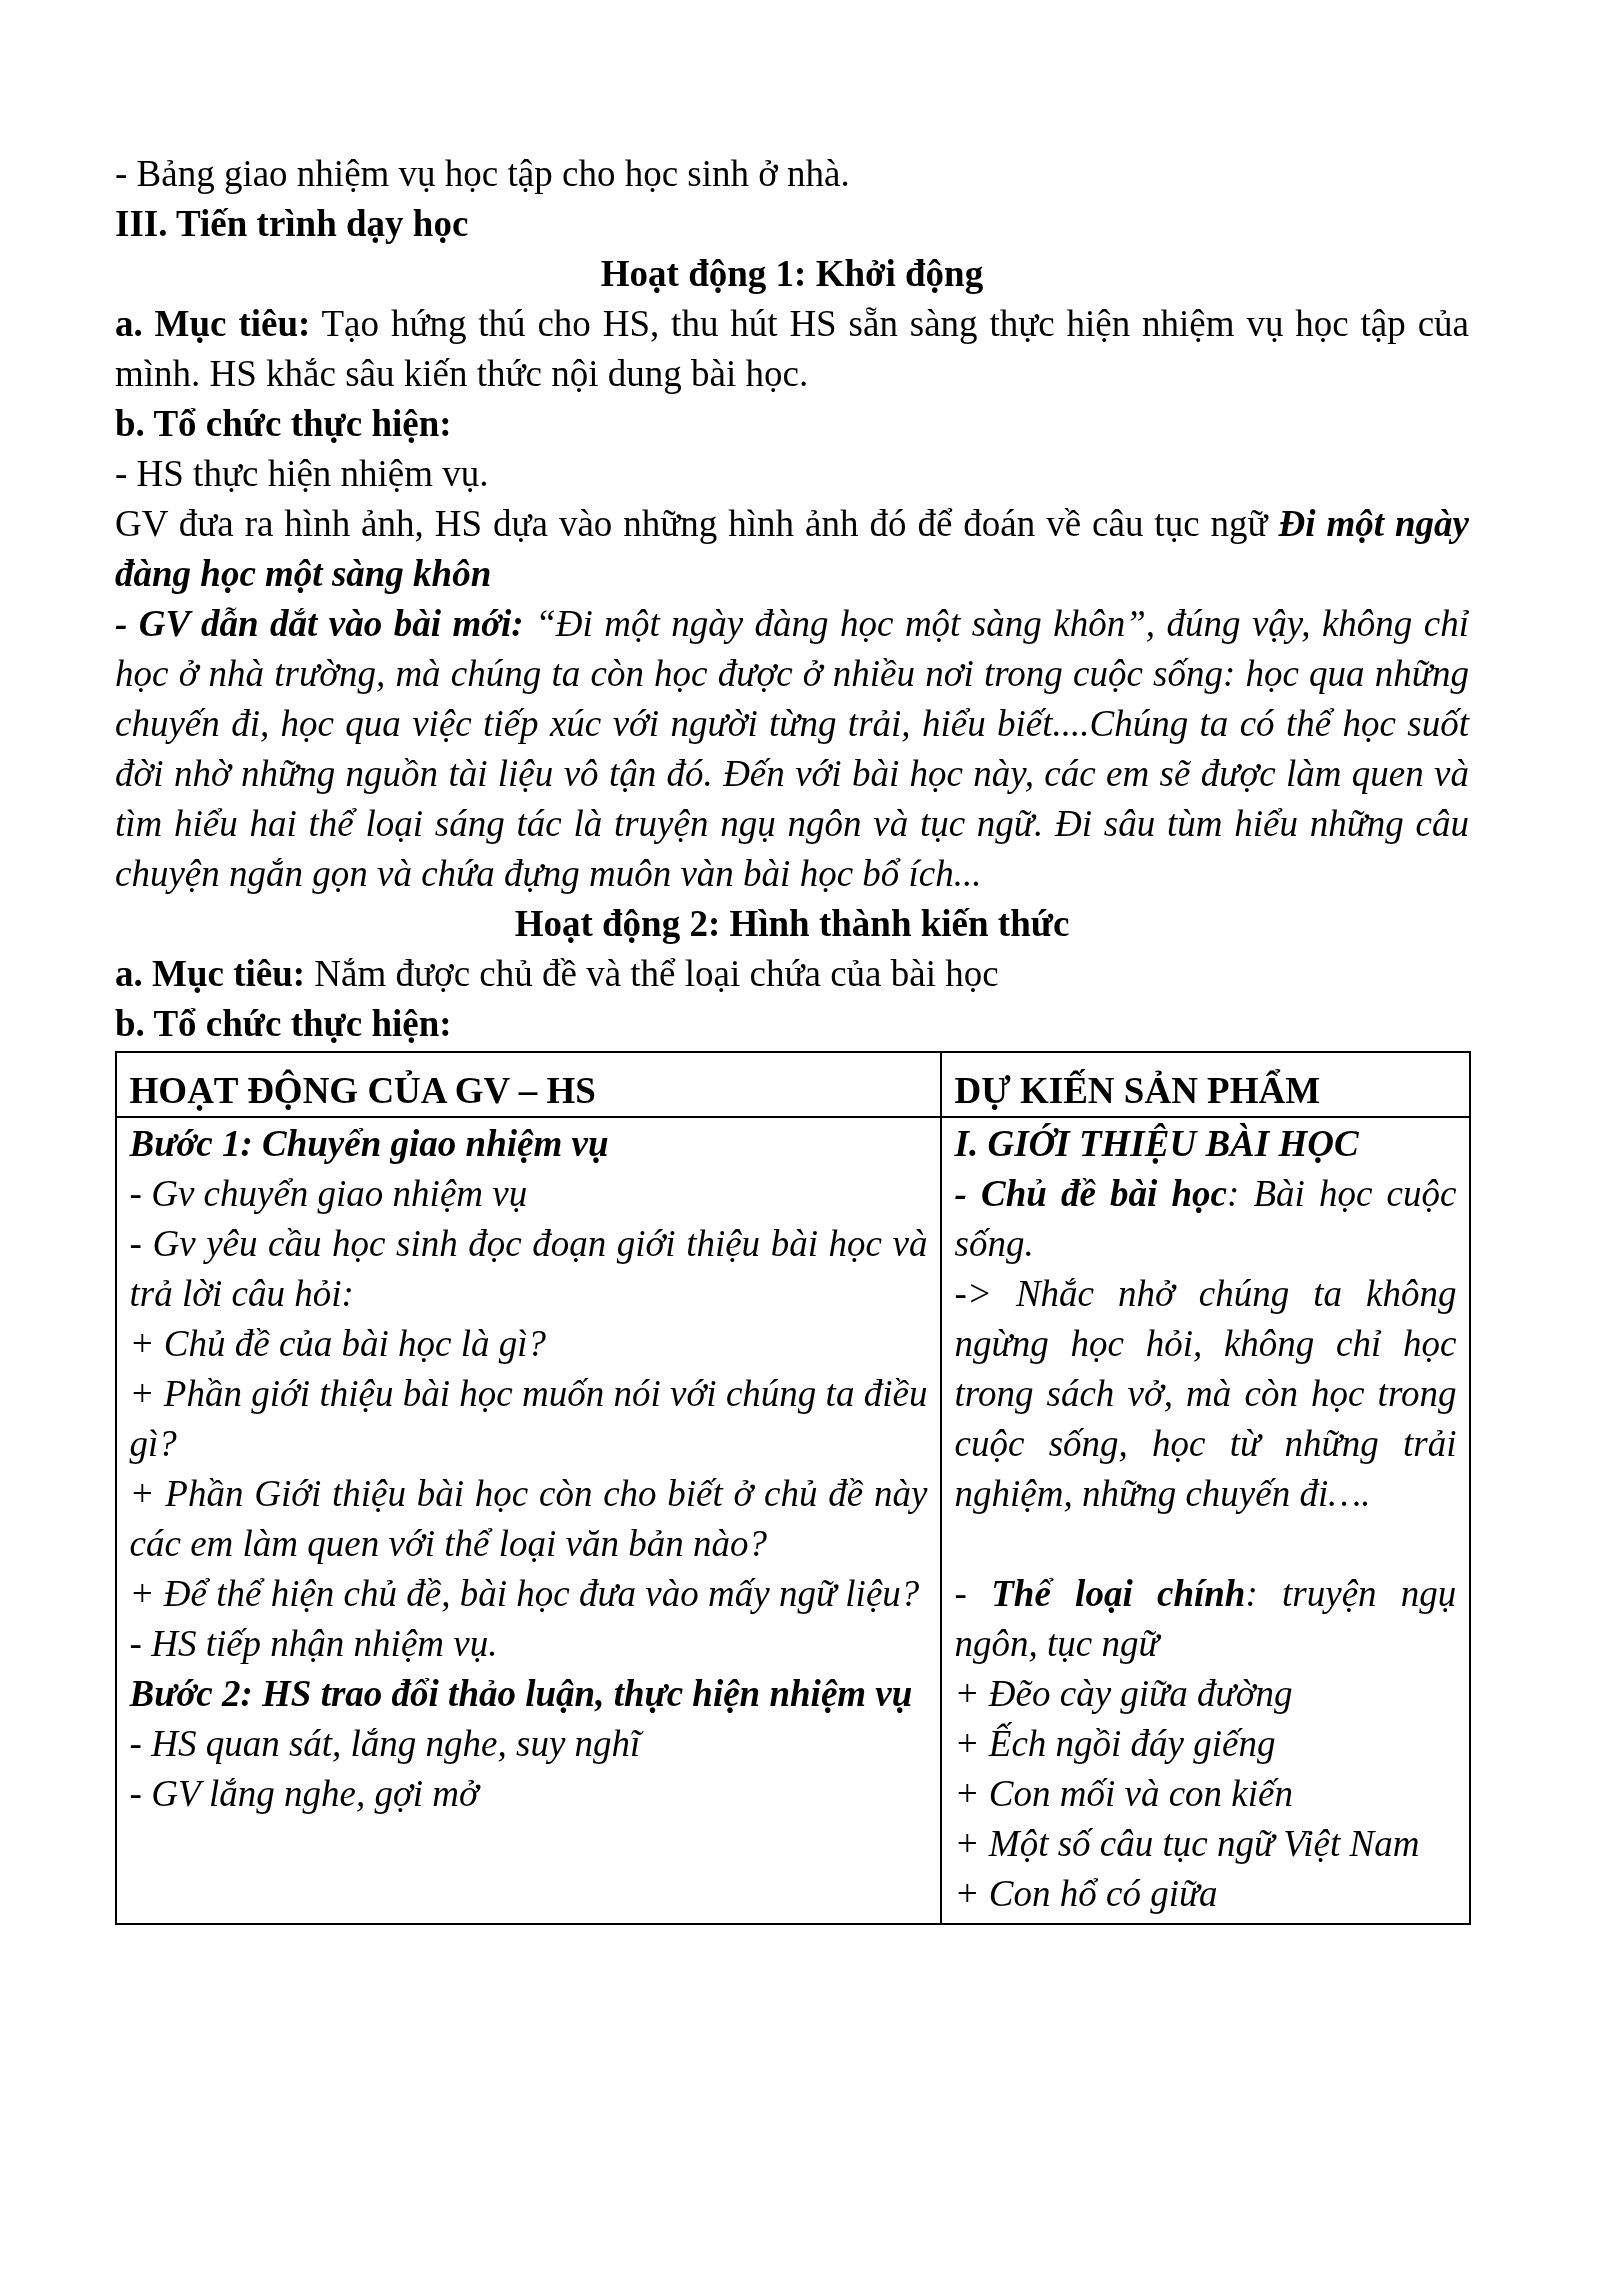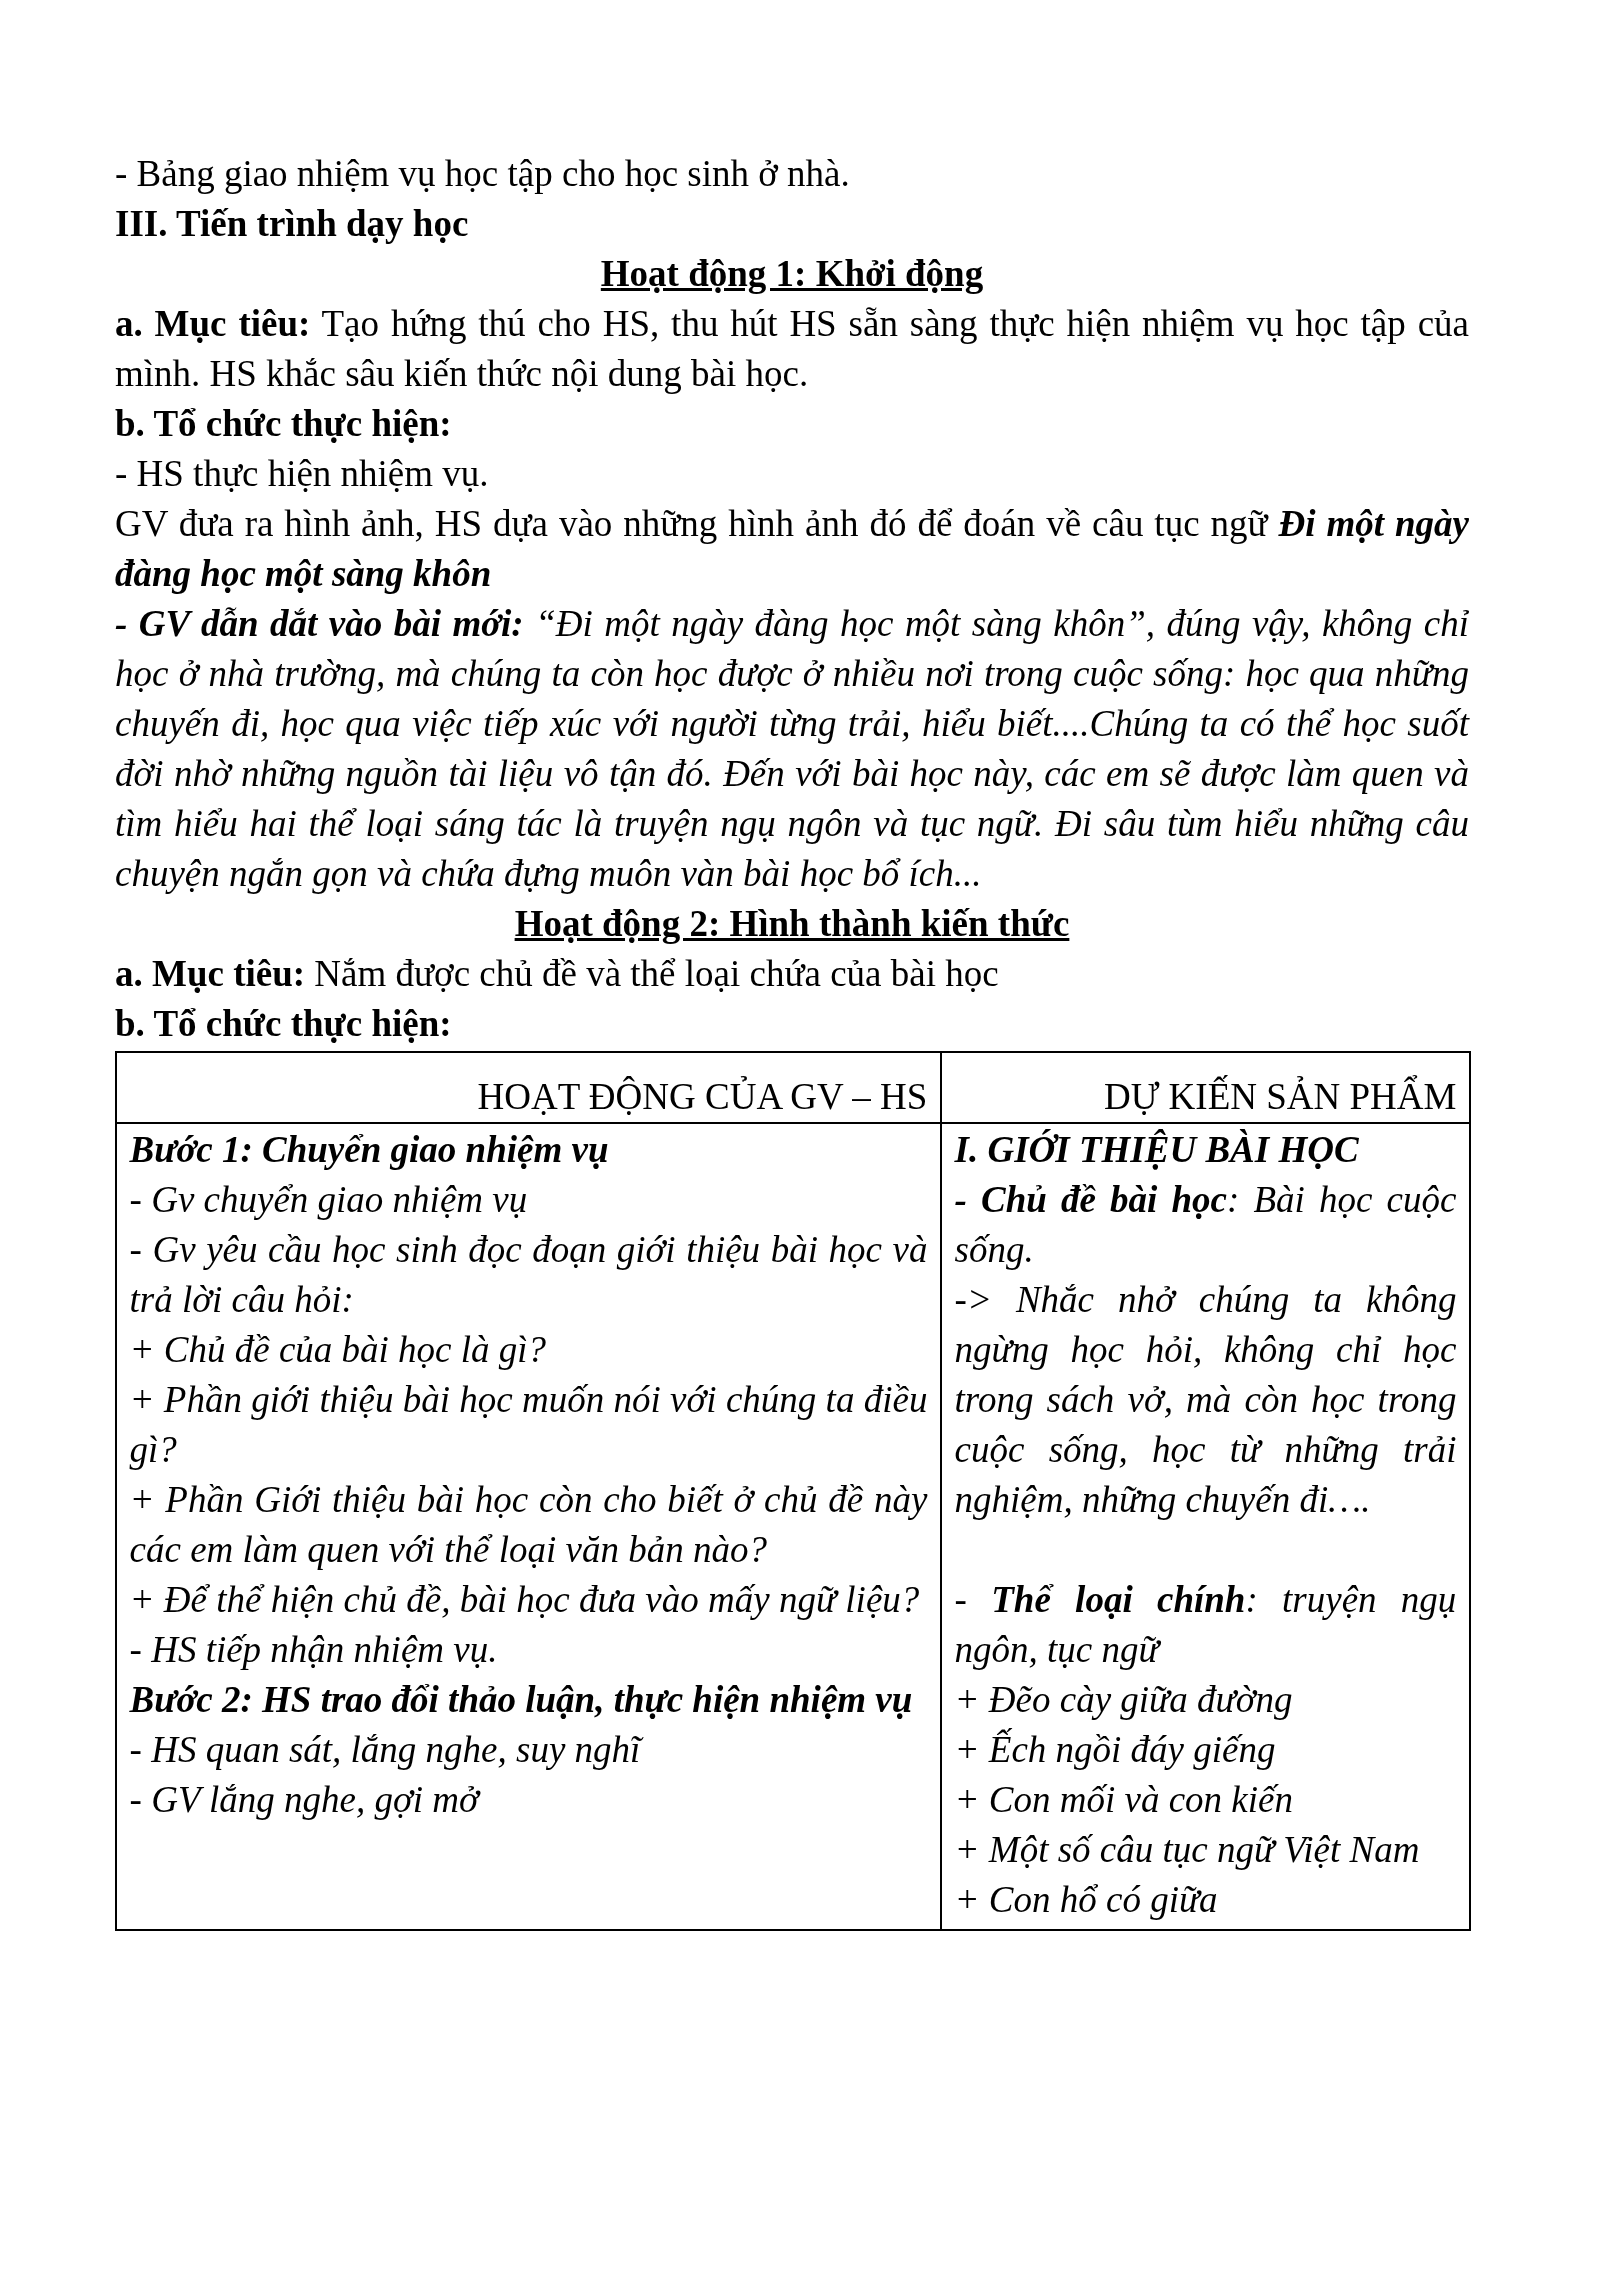--- a/index.html
+++ b/index.html
@@ -15,39 +15,39 @@
     box-sizing:border-box;
     width:1623px;height:1725px;
     padding:149px 154px 0 115px;
   }
   .p{
     margin:0;
     text-align:justify;
     line-height:50px;
     min-height:50px;
   }
-  .center{text-align:center;text-decoration:underline;}
+  .center{text-align:center;}
   .b{font-weight:bold;}
   .i{font-style:italic;}
   table.lesson{
     border-collapse:collapse;
     table-layout:fixed;
     width:1354px;
     margin-top:1.6px;
   }
   table.lesson th, table.lesson td{
     border:2.4px solid #000;
     vertical-align:top;
     padding:0.8px 12.6px 3.9px 12.6px;
   }
   table.lesson th{
-    text-align:right;
-    font-weight:normal;
+    text-align:left;
+    font-weight:bold;
     line-height:47px;
-    padding-top:20px;
+    padding-top:14px;
     padding-bottom:2.4px;
   }
   td .p{line-height:50px;font-style:italic;}
   .col-left{width:825px;}
   .col-right{width:529px;}
 </style>
 </head>
 <body>
 
 <div class="page">

